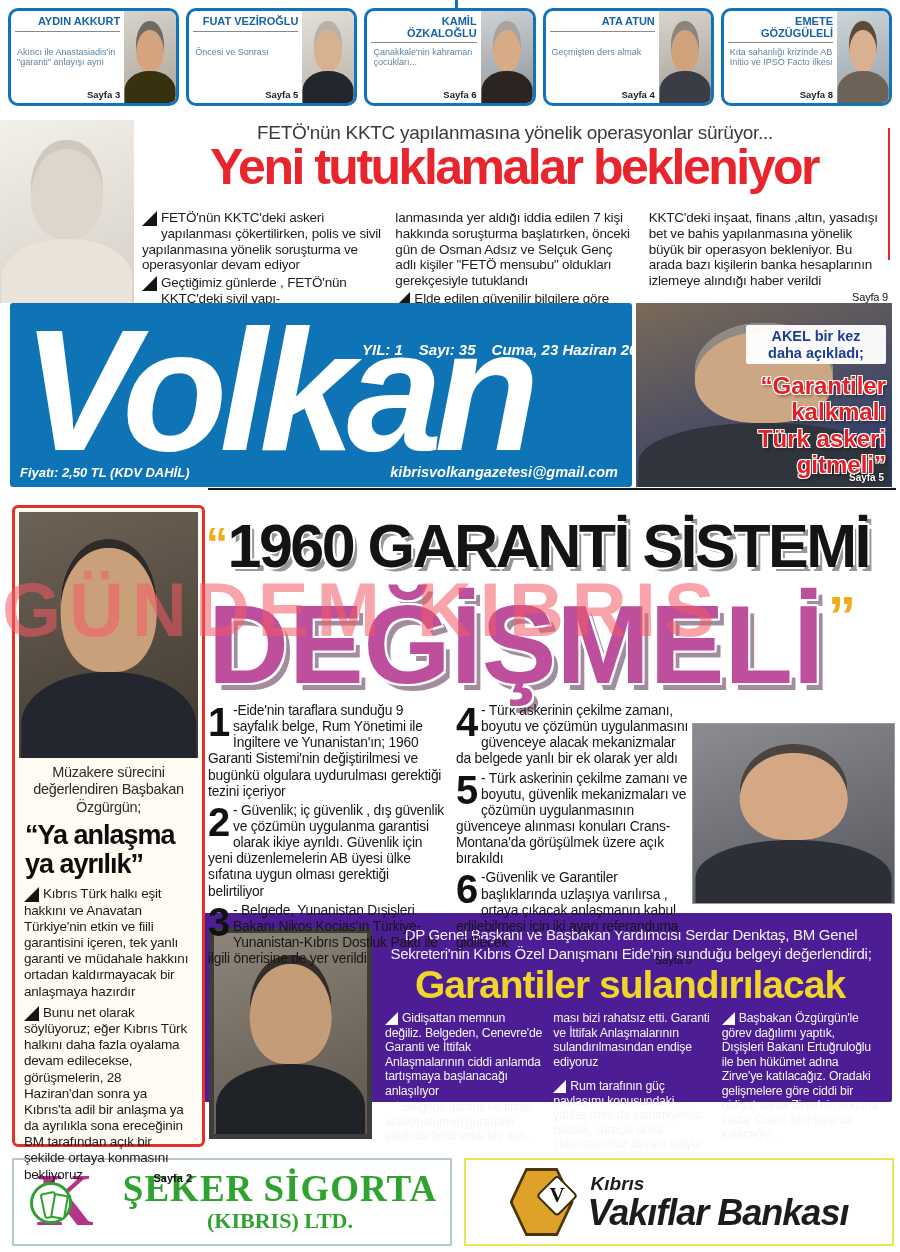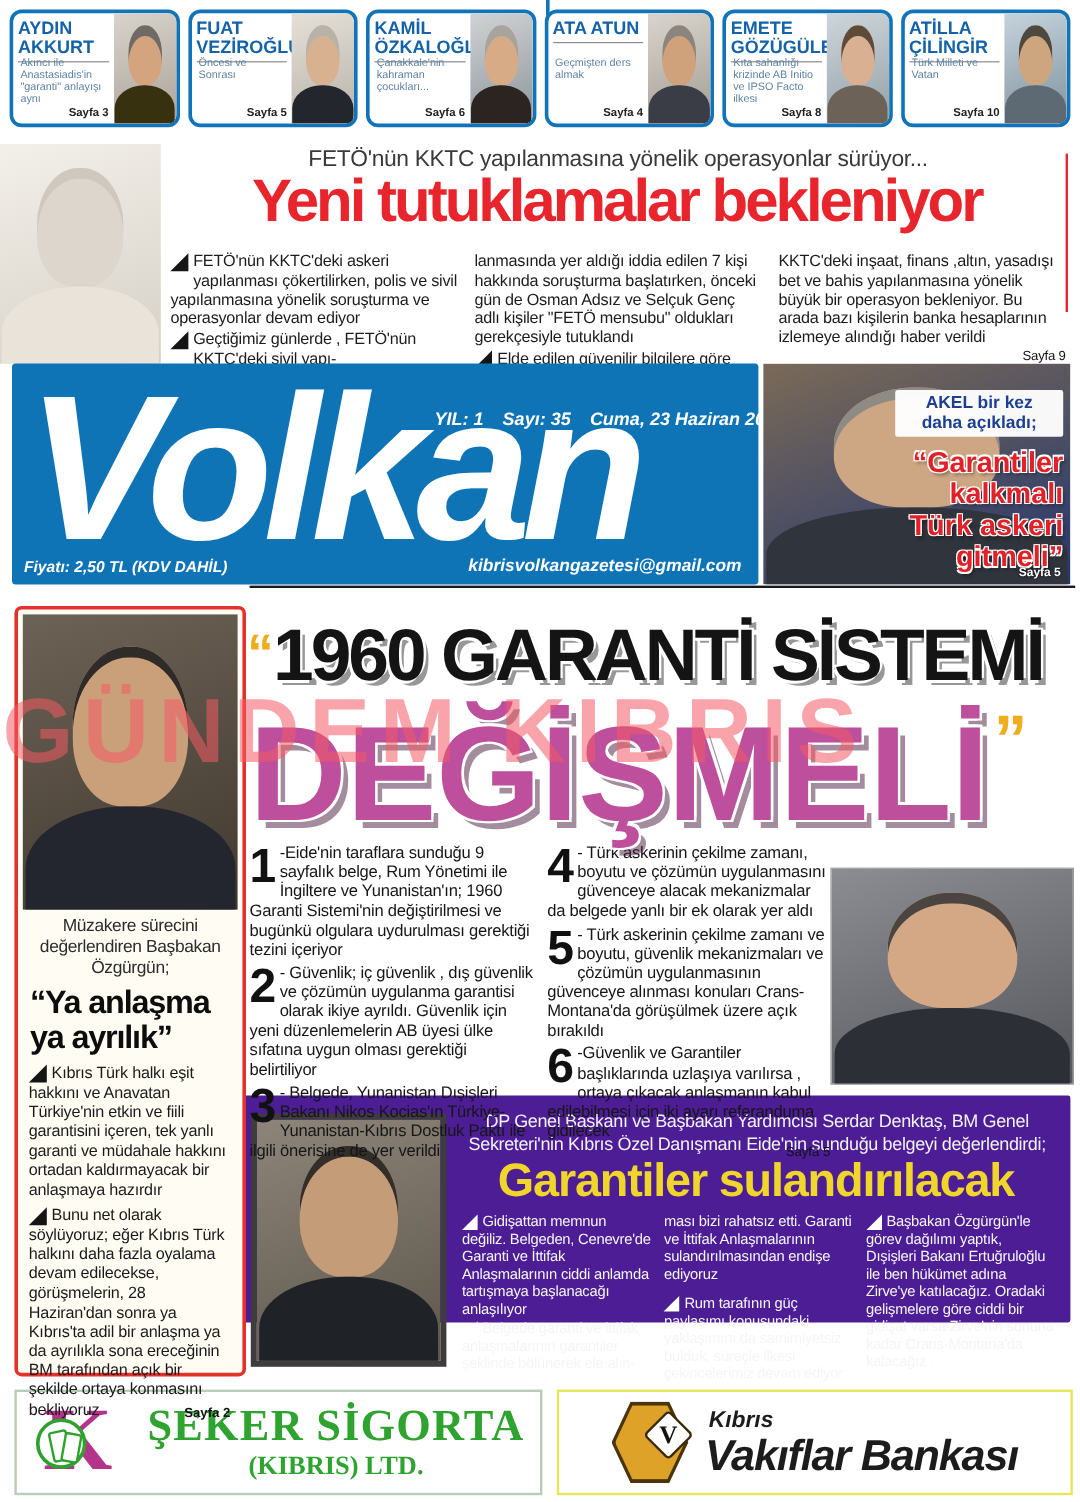--- a/index.html
+++ b/index.html
@@ -24,21 +24,21 @@
   .cp1 { --skin:#d3a47e; --hair:#6e6a66; --bg1:#d8d3cb; --bg2:#aaa49a; --suit:#37310f; }
   .cp2 { --skin:#d8b190; --hair:#b9b2a8; --bg1:#e4e0d8; --bg2:#b9b3a9; --suit:#23262c; }
   .cp3 { --skin:#d6ab86; --hair:#a7a39d; --bg1:#cfd3d6; --bg2:#8f9499; --suit:#2b2420; }
   .cp4 { --skin:#cfa27c; --hair:#8a8confuse; --hair:#8a857f; --bg1:#d9d5ce; --bg2:#a39d93; --suit:#3a3d45; }
   .cp5 { --skin:#d9b192; --hair:#5e4a38; --bg1:#cdd6da; --bg2:#93a0a8; --suit:#6c6258; }
   .cp6 { --skin:#cda57f; --hair:#4f483f; --bg1:#c5d3dc; --bg2:#7e929e; --suit:#5d6a74; }
 
   
   .strip { position:absolute; top:8px; left:8px; width:884px; display:flex; gap:7px; }
   .colbox { flex:1; height:98px; border:3px solid #1173b8; border-radius:10px; position:relative; background:#fff; overflow:hidden; }
-  .colbox-name { position:absolute; left:4px; top:5px; right:56px; color:#1462a8; font-weight:bold; font-size:15px; line-height:1.05; text-align:left; padding-bottom:3px; border-bottom:1px solid #8a8a8a; }
+  .colbox-name { position:absolute; left:4px; top:5px; right:56px; color:#1462a8; font-weight:bold; font-size:11px; line-height:1.05; text-align:right; padding-bottom:3px; border-bottom:1px solid #8a8a8a; }
   .colbox-teaser { position:absolute; left:6px; top:36px; right:56px; font-size:9px; color:#5e83a3; line-height:1.12; }
   .colbox-page { position:absolute; right:56px; bottom:3px; font-size:9.5px; font-weight:bold; color:#222; }
   .colbox-photo { position:absolute; right:0; top:0; bottom:0; width:52px; border-radius:0 6px 6px 0; }
   .top-tick { position:absolute; left:455px; top:0; width:3px; height:13px; background:#1173b8; }
 
   
   .gulen-box { position:absolute; left:0; top:120px; width:134px; height:183px; }
   .ts-kicker { position:absolute; top:122px; left:150px; width:730px; text-align:center; font-size:19px; color:#3a3a3a; letter-spacing:-0.3px; }
   .ts-headline { position:absolute; top:142px; left:140px; width:748px; text-align:center; font-size:50px; font-weight:bold; color:#e8252c; letter-spacing:-2.5px; line-height:1; }
   .ts-cols { position:absolute; left:142px; top:210px; width:746px; display:flex; gap:14px; font-size:13.5px; line-height:1.17; color:#1c1c1c; letter-spacing:-0.2px; }
@@ -152,26 +152,20 @@
       <div class="colbox-name">ATA ATUN</div>
       <div class="colbox-teaser">Geçmişten ders almak</div>
       <div class="colbox-page">Sayfa 4</div>
       <div class="colbox-photo portrait cp4"></div>
     </div>
     <div class="colbox">
       <div class="colbox-name">EMETE GÖZÜGÜLELİ</div>
       <div class="colbox-teaser">Kıta sahanlığı krizinde AB Initio ve IPSO Facto ilkesi</div>
       <div class="colbox-page">Sayfa 8</div>
       <div class="colbox-photo portrait cp5"></div>
-    </div>
-    <div class="colbox">
-      <div class="colbox-name">ATİLLA ÇİLİNGİR</div>
-      <div class="colbox-teaser">Türk Milleti ve Vatan</div>
-      <div class="colbox-page">Sayfa 10</div>
-      <div class="colbox-photo portrait cp6"></div>
     </div>
   </div>
 
   <div class="gulen-box portrait gulen"></div>
   <div class="ts-kicker">FETÖ'nün KKTC yapılanmasına yönelik operasyonlar sürüyor...</div>
   <div class="ts-headline">Yeni tutuklamalar bekleniyor</div>
   <div class="ts-cols">
     <div class="ts-col">
       <p class="b"><span class="tri"></span><span>FETÖ'nün KKTC'deki askeri yapılanması çökertilirken, polis ve sivil yapılanmasına yönelik soruşturma ve operasyonlar devam ediyor</span></p>
       <p class="b"><span class="tri"></span><span>Geçtiğimiz günlerde , FETÖ'nün KKTC'deki sivil yapı-</span></p>

